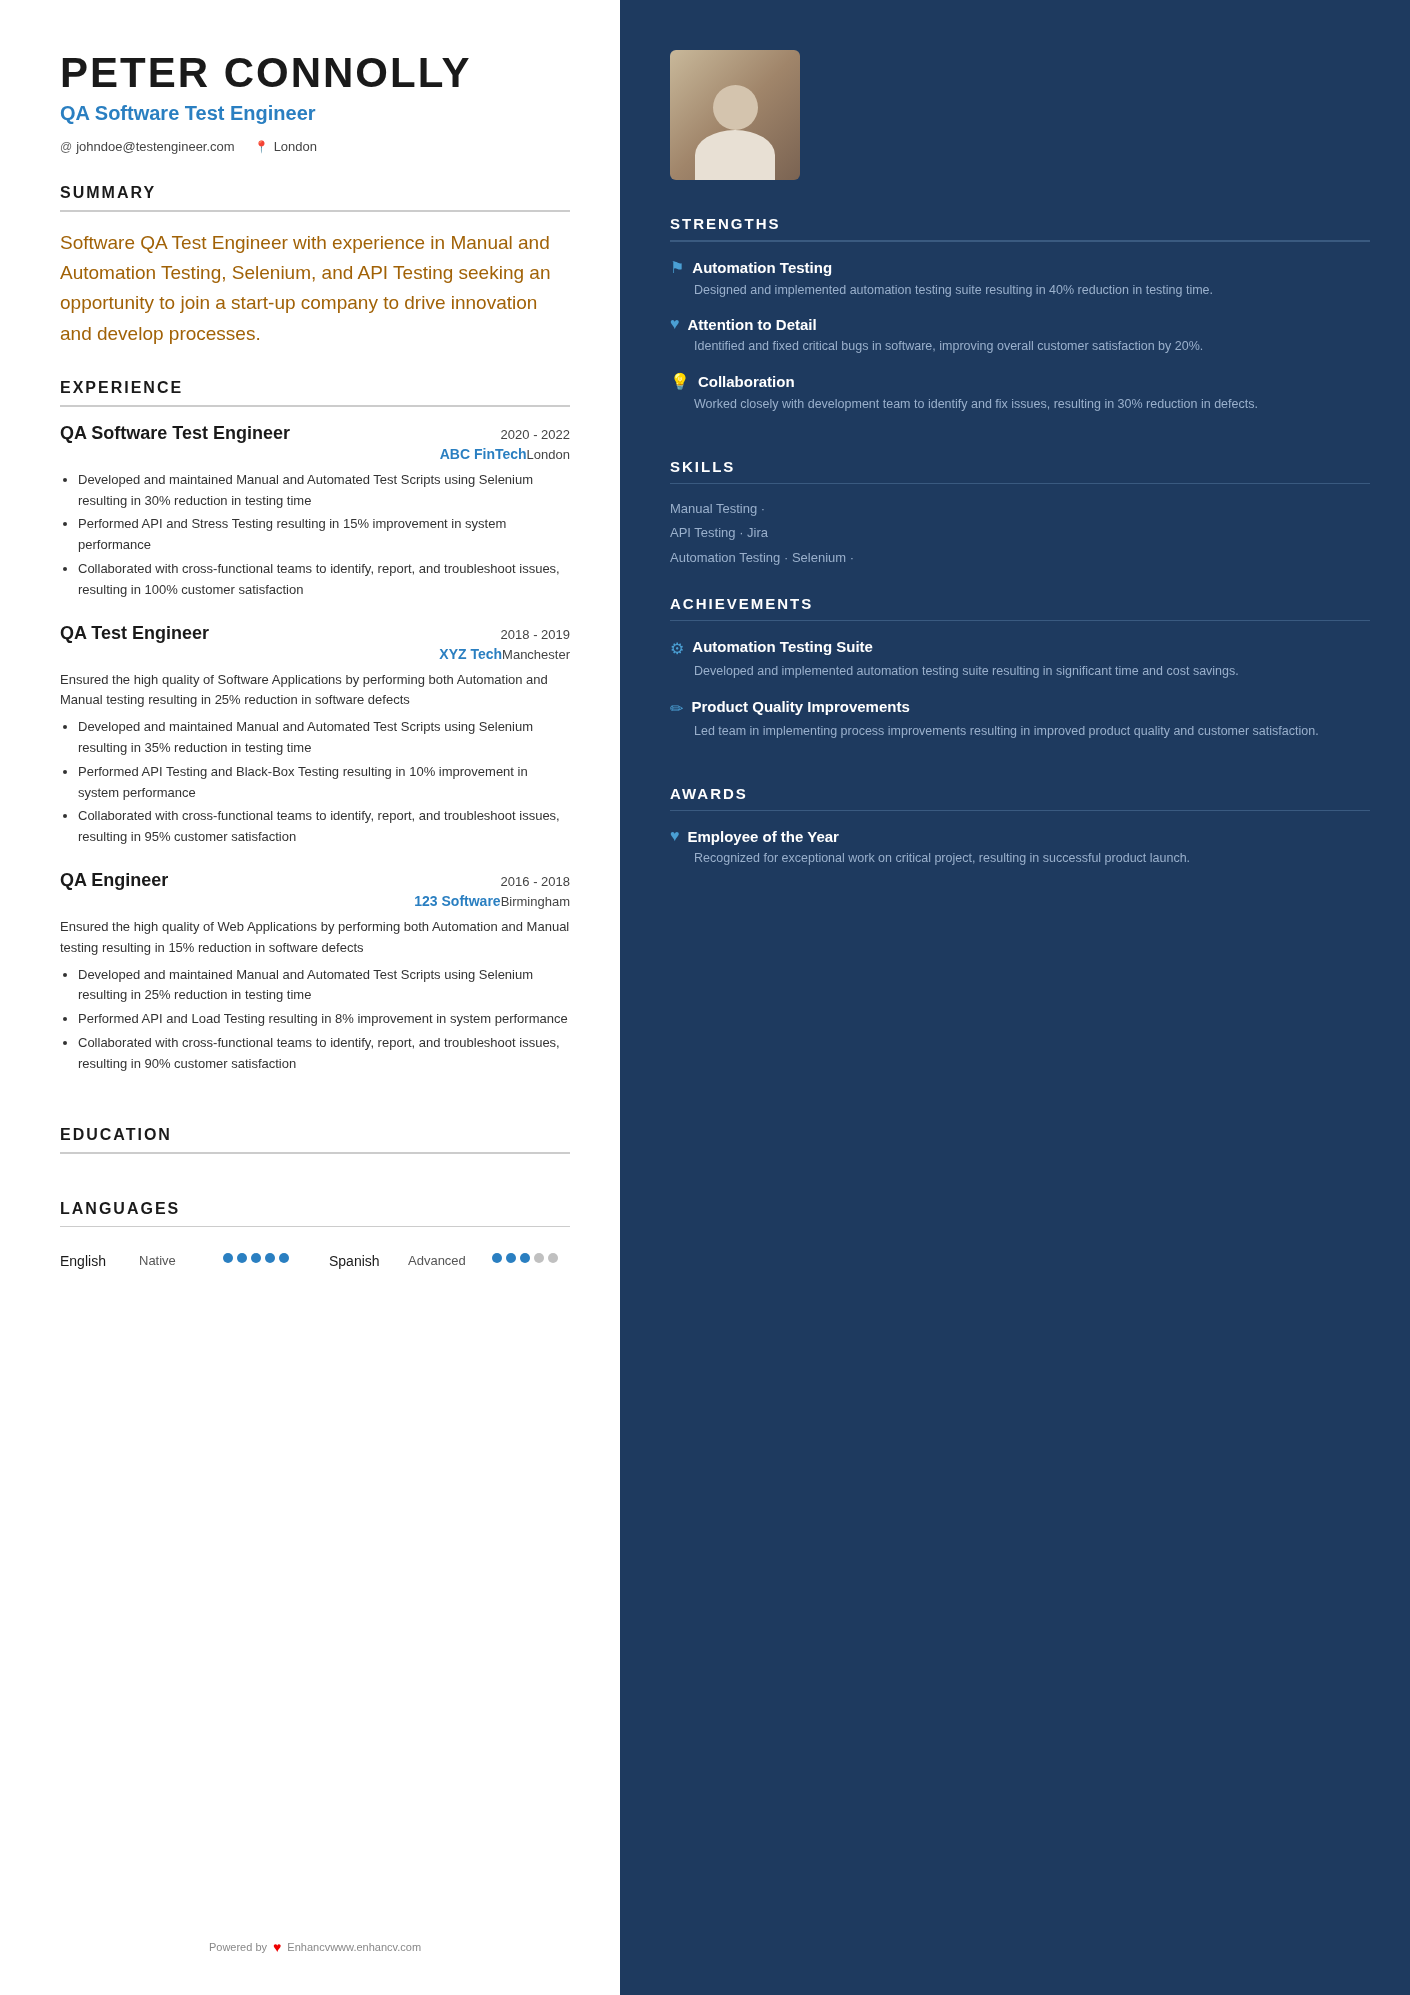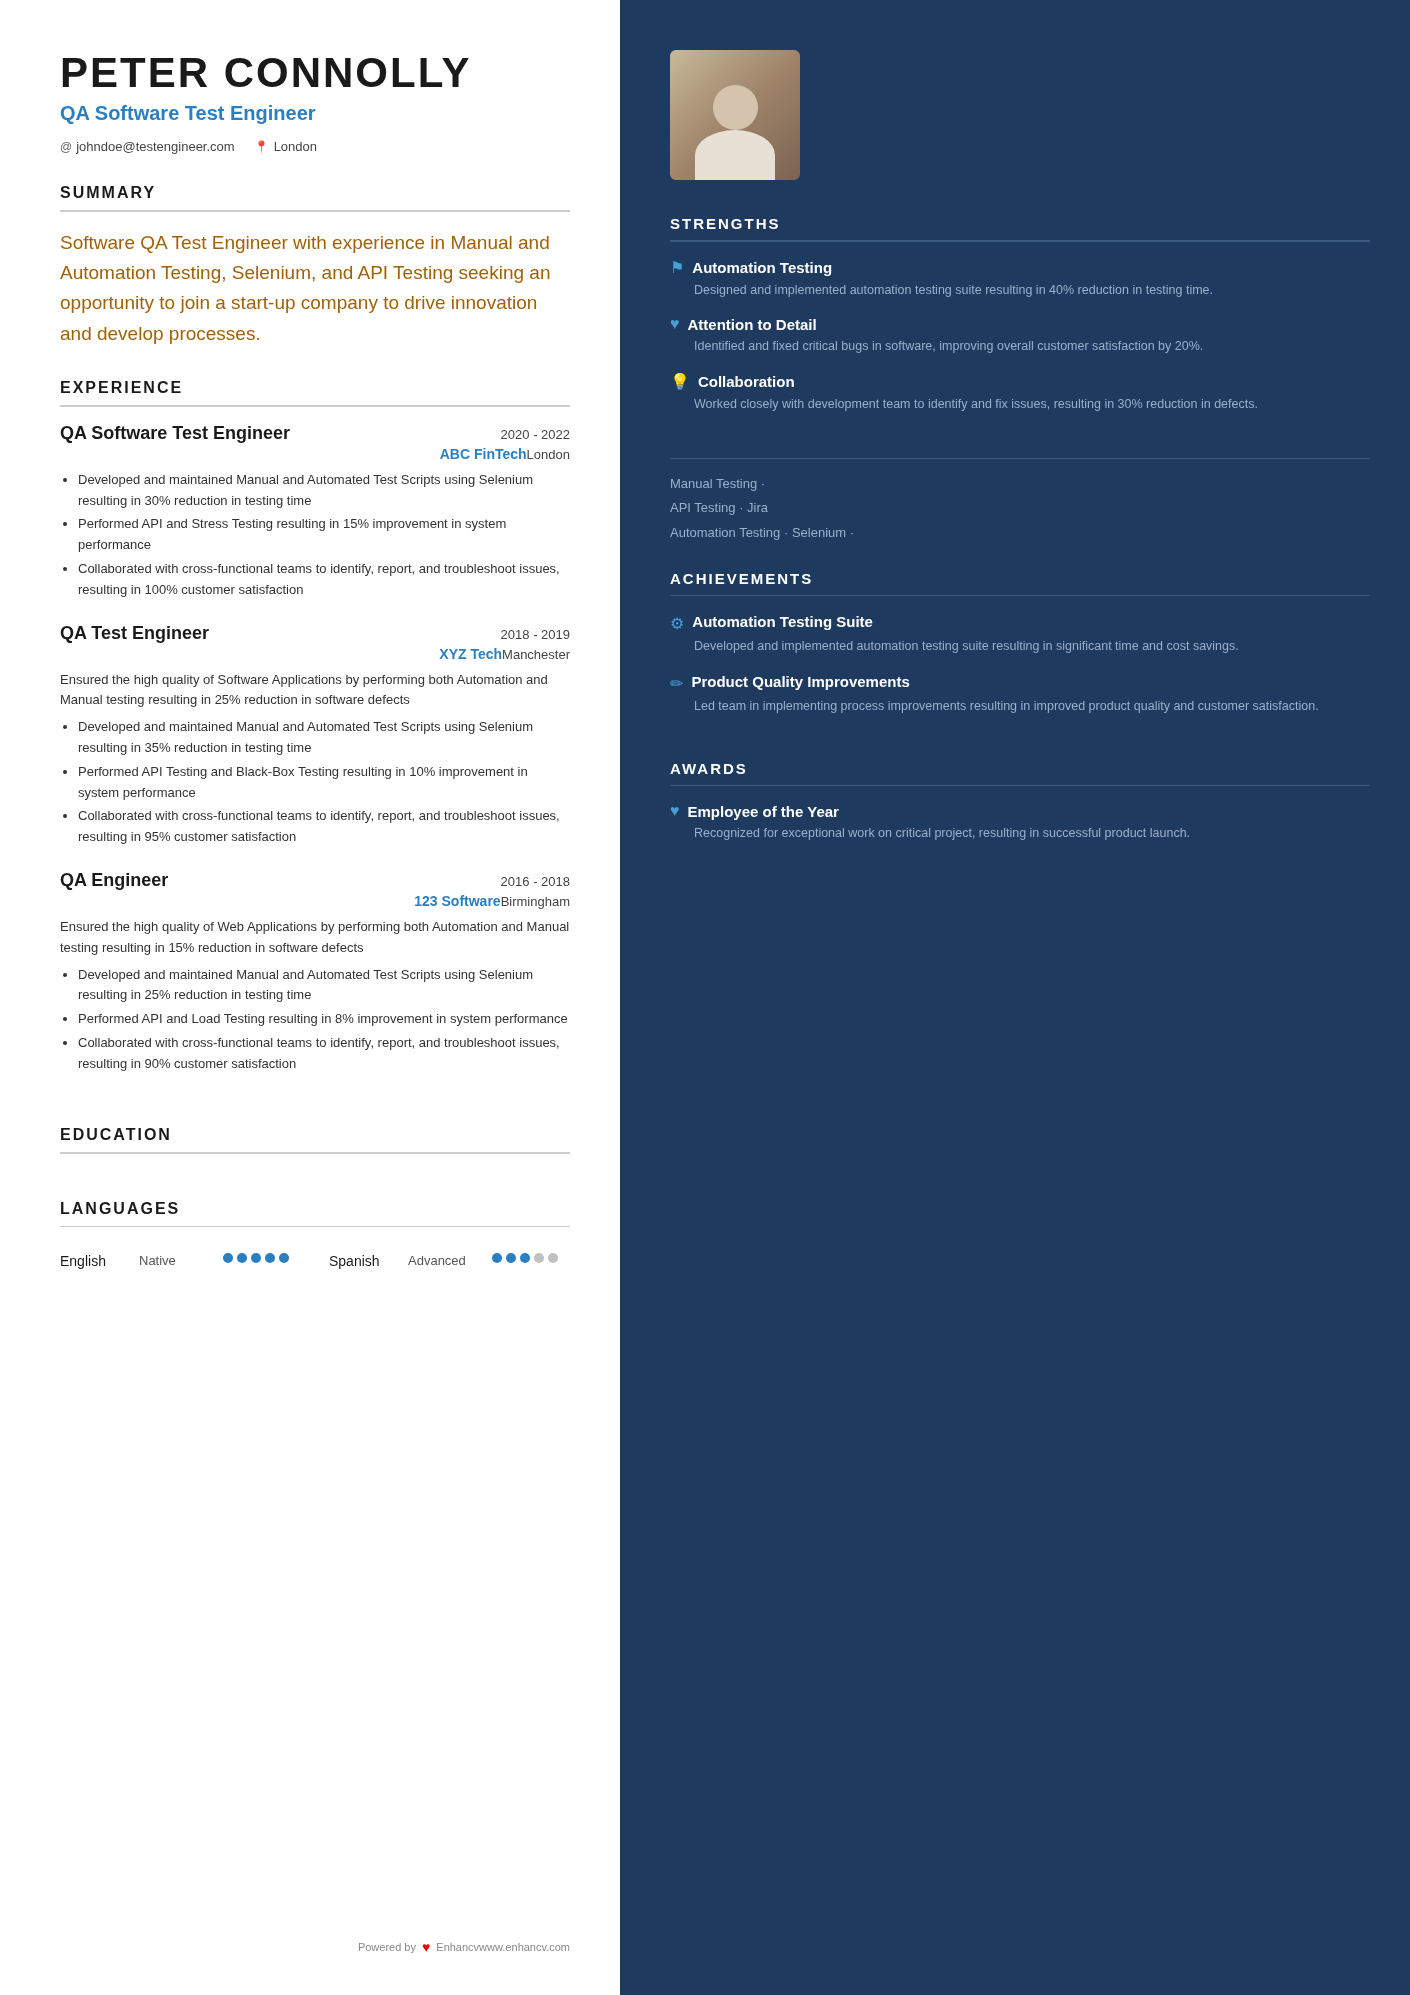--- a/index.html
+++ b/index.html
@@ -197,21 +197,21 @@
     .dot-filled {
       background: #2a7fc1;
     }
     .dot-empty {
       background: #c0c0c0;
     }
     .footer {
       margin-top: auto;
       padding-top: 20px;
       display: flex;
-      justify-content: flex-end;
+      justify-content: center;
       align-items: center;
       font-size: 11px;
       color: #888;
     }
     .footer-left {
       display: flex;
       align-items: center;
       gap: 6px;
     }
     
@@ -520,20 +520,21 @@
       <div class="strength-item">
         <div class="strength-header">
           <span class="strength-icon">💡</span>
           <span class="strength-title">Collaboration</span>
         </div>
         <div class="strength-desc">Worked closely with development team to identify and fix issues, resulting in 30% reduction in defects.</div>
       </div>
     </div>
 
     <div class="right-section">
+      <div class="right-section-title">SKILLS</div>
       <div class="right-divider"></div>
       <div class="skills-list">
         <div class="skill-row">Manual Testing ·</div>
         <div class="skill-row">API Testing · Jira</div>
         <div class="skill-row">Automation Testing · Selenium ·</div>
       </div>
     </div>
 
     <div class="right-section">
       <div class="right-section-title">ACHIEVEMENTS</div>

